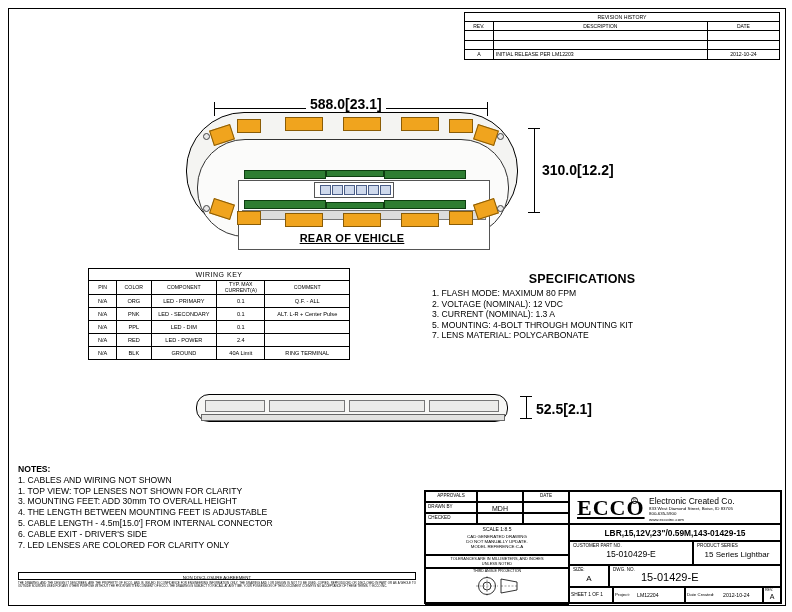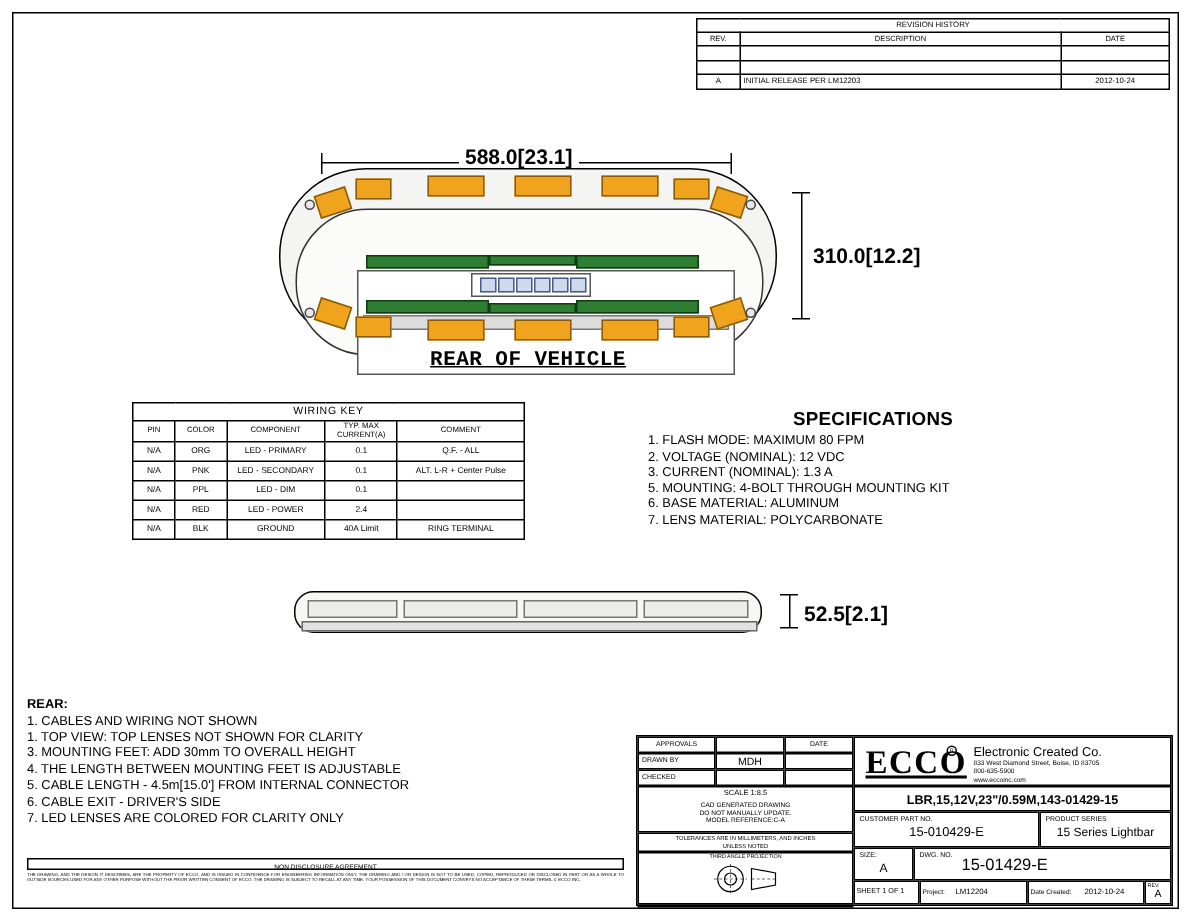--- a/index.html
+++ b/index.html
@@ -28,21 +28,21 @@
   .pcb{position:absolute;background:#2e7d32;border:0.6px solid #0d3d10;}
   .amb{position:absolute;background:#f0a41e;border:0.6px solid #8a5c06;}
   .wht{position:absolute;background:#ffffff;border:0.6px solid #555;}
   .blu{position:absolute;background:#cfd9ec;border:0.6px solid #4a5d87;}
   .screw{position:absolute;width:5px;height:5px;border-radius:50%;border:0.8px solid #444;background:#e8e8e8;}
 
   .dimline{position:absolute;background:#000;}
   .dimtxt{position:absolute;font-size:14px;font-weight:bold;}
   .tick{position:absolute;width:0.8px;background:#000;}
 
-  #rearlabel{left:252px;top:232px;width:200px;text-align:center;font-size:14px;font-weight:bold;text-decoration:underline;letter-spacing:.3px;font-family:Liberation Mono, monospace;}
+  #rearlabel{left:252px;top:232px;width:200px;text-align:center;font-size:11px;font-weight:bold;text-decoration:underline;letter-spacing:.3px;}
 
   
   #wiring{left:88px;top:268px;width:262px;}
   #wiring table{width:262px;font-size:5.6px;}
   #wiring .ttl{text-align:center;font-size:7px;height:11px;letter-spacing:.5px;}
   #wiring .hdr td{text-align:center;height:13px;font-size:5.2px;line-height:1.05;}
   #wiring .row td{height:12px;text-align:center;font-size:5.6px;}
 
   
   #specs{left:432px;top:272px;width:300px;}
@@ -217,41 +217,40 @@
       </table>
   </div>
 
   <div id="specs" class="abs">
     <div class="t">SPECIFICATIONS</div>
     <ol>
       <li>1. FLASH MODE: MAXIMUM 80 FPM</li>
       <li>2. VOLTAGE (NOMINAL): 12 VDC</li>
       <li>3. CURRENT (NOMINAL): 1.3 A</li>
       <li>5. MOUNTING: 4-BOLT THROUGH MOUNTING KIT</li>
-      <li>6. BASE MATERIAL: ALUMINUM</li>
       <li>7. LENS MATERIAL: POLYCARBONATE</li>
     </ol>
   </div>
 
   <div id="sideview" class="abs">
     <div class="side-outer">
       <div class="side-lens" style="left:8px;width:58px;"></div>
       <div class="side-lens" style="left:72px;width:74px;"></div>
       <div class="side-lens" style="left:152px;width:74px;"></div>
       <div class="side-lens" style="left:232px;width:68px;"></div>
       <div class="side-base"></div>
     </div>
     <div class="dimline" style="left:330px;top:2px;width:0.8px;height:22px;"></div>
     <div class="dimline" style="left:324px;top:2px;width:12px;height:0.8px;"></div>
     <div class="dimline" style="left:324px;top:24px;width:12px;height:0.8px;"></div>
     <div class="dimtxt" style="left:340px;top:7px;white-space:nowrap;">52.5[2.1]</div>
   </div>
 
   <div id="notes" class="abs">
-    <div class="nh">REAR:</div>
+    <div class="nh">NOTES:</div>
     <div>1. CABLES AND WIRING NOT SHOWN</div>
     <div>1. TOP VIEW: TOP LENSES NOT SHOWN FOR CLARITY</div>
     <div>3. MOUNTING FEET:  ADD 30mm TO OVERALL HEIGHT</div>
     <div>4. THE LENGTH BETWEEN MOUNTING FEET IS ADJUSTABLE</div>
     <div>5. CABLE LENGTH - 4.5m[15.0'] FROM INTERNAL CONNECTOR</div>
     <div>6. CABLE EXIT - DRIVER'S SIDE</div>
     <div>7. LED LENSES ARE COLORED FOR CLARITY ONLY</div>
   </div>
 
   <div id="titleblock" class="abs">

